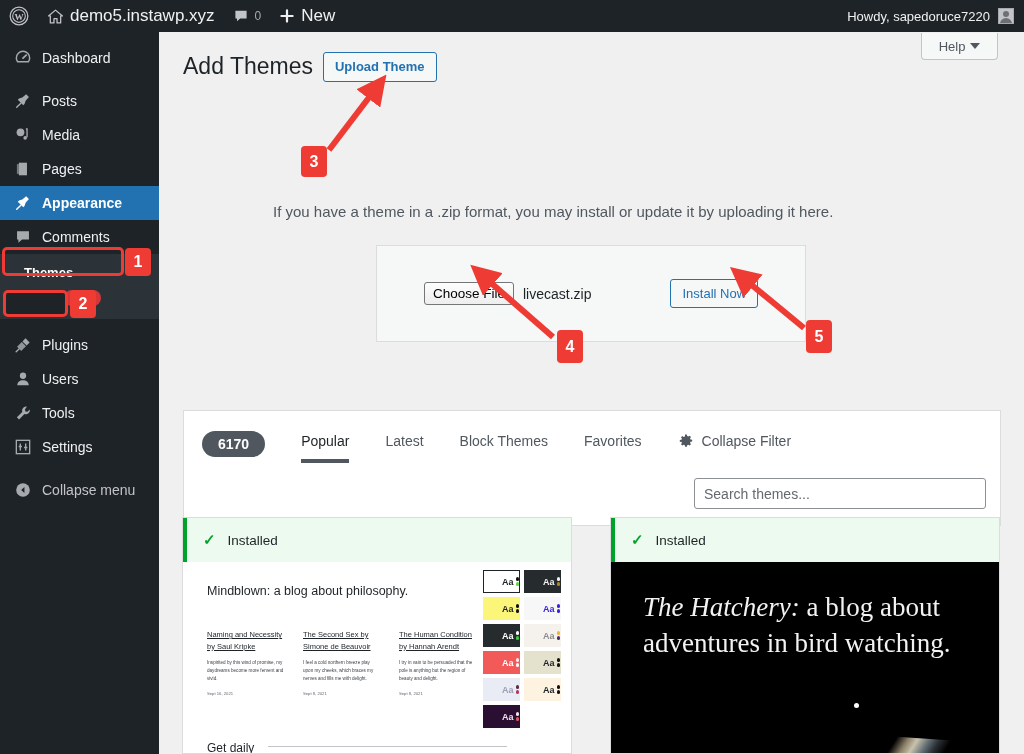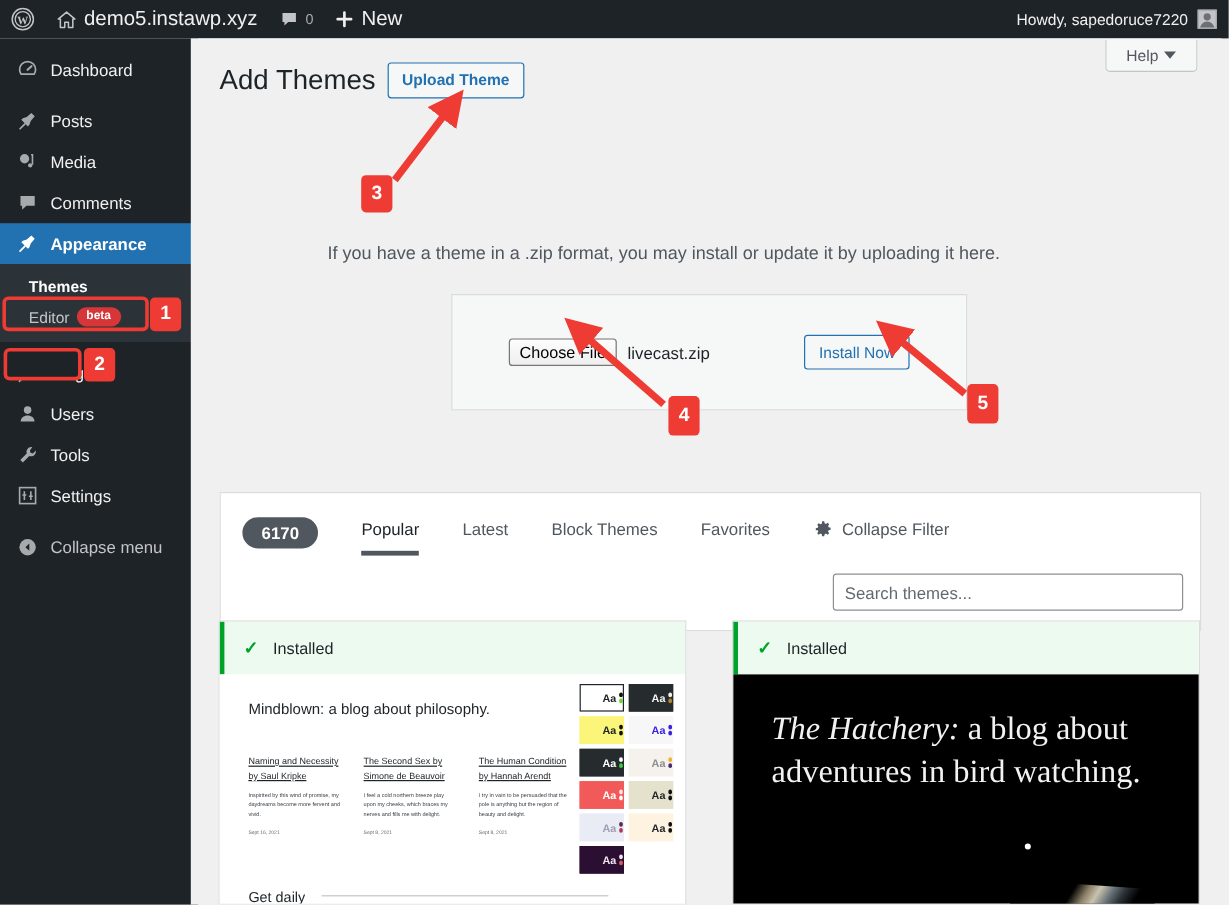--- a/index.html
+++ b/index.html
@@ -233,39 +233,48 @@
       <span class="mi-ico">
         <svg width="18" height="18" viewBox="0 0 20 20">
             <circle cx="7.2" cy="7" r="4.3" fill="currentColor"></circle>
             <path d="M13.2 3.3h1.3v9.2" stroke="currentColor" stroke-width="1.5" fill="none"></path>
             <circle cx="12.4" cy="13.2" r="2" fill="currentColor"></circle>
           </svg>
       </span>
       <span class="mi-lbl">Media</span>
     </div>
 
-
-    <div class="menu-item">
-      <span class="mi-ico">
-        <svg width="18" height="18" viewBox="0 0 20 20">
-            <path d="M3.4 3.6h13.2v9.2H8.9l-4 3.6v-3.6H3.4z" fill="currentColor"></path>
-          </svg>
-      </span>
-      <span class="mi-lbl">Comments</span>
+    <div class="menu-item">
+      <span class="mi-ico">
+        <svg width="18" height="18" viewBox="0 0 20 20">
+            <rect x="5.4" y="3" width="9" height="14" fill="currentColor"></rect>
+            <rect x="3.2" y="4.6" width="2.2" height="10.8" fill="currentColor" opacity="0.65"></rect>
+          </svg>
+      </span>
+      <span class="mi-lbl">Pages</span>
     </div>
 
     <div class="menu-item current">
       <span class="mi-ico">
         <svg width="18" height="18" viewBox="0 0 20 20">
             <path d="M13.5 2.4 9.2 6.1 5.6 7.3l-1.4 1.4 6.1 6.1 1.4-1.4 1.2-3.6 3.7-4.3z" fill="currentColor"></path>
             <path d="M7.6 12.4 3 17" stroke="currentColor" stroke-width="1.6" stroke-linecap="round"></path>
           </svg>
       </span>
       <span class="mi-lbl">Appearance</span>
       <span class="menu-arrow"></span>
+    </div>
+
+    <div class="menu-item">
+      <span class="mi-ico">
+        <svg width="18" height="18" viewBox="0 0 20 20">
+            <path d="M3.4 3.6h13.2v9.2H8.9l-4 3.6v-3.6H3.4z" fill="currentColor"></path>
+          </svg>
+      </span>
+      <span class="mi-lbl">Comments</span>
     </div>
 
     <div id="submenu">
       <div class="submenu-item current">
         <span>Themes</span>
       </div>
       <div class="submenu-item">
         <span>Editor</span>
         <span class="beta-badge">beta</span>
       </div>

